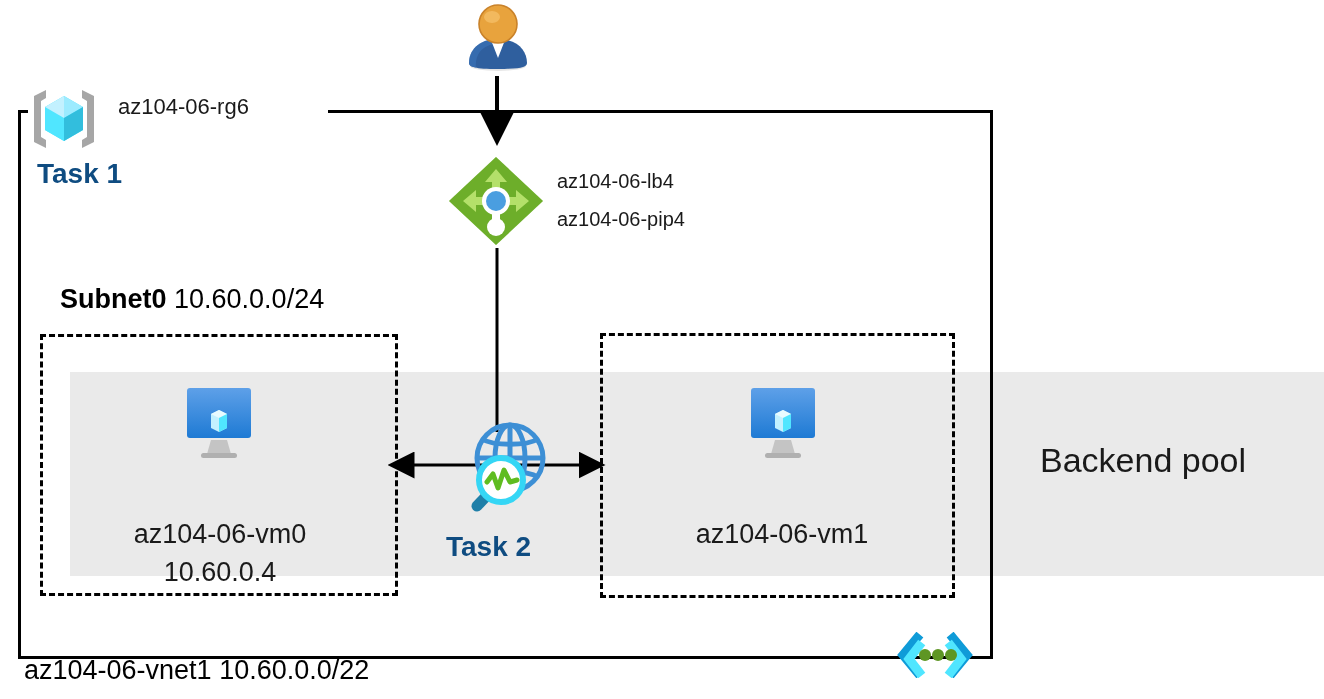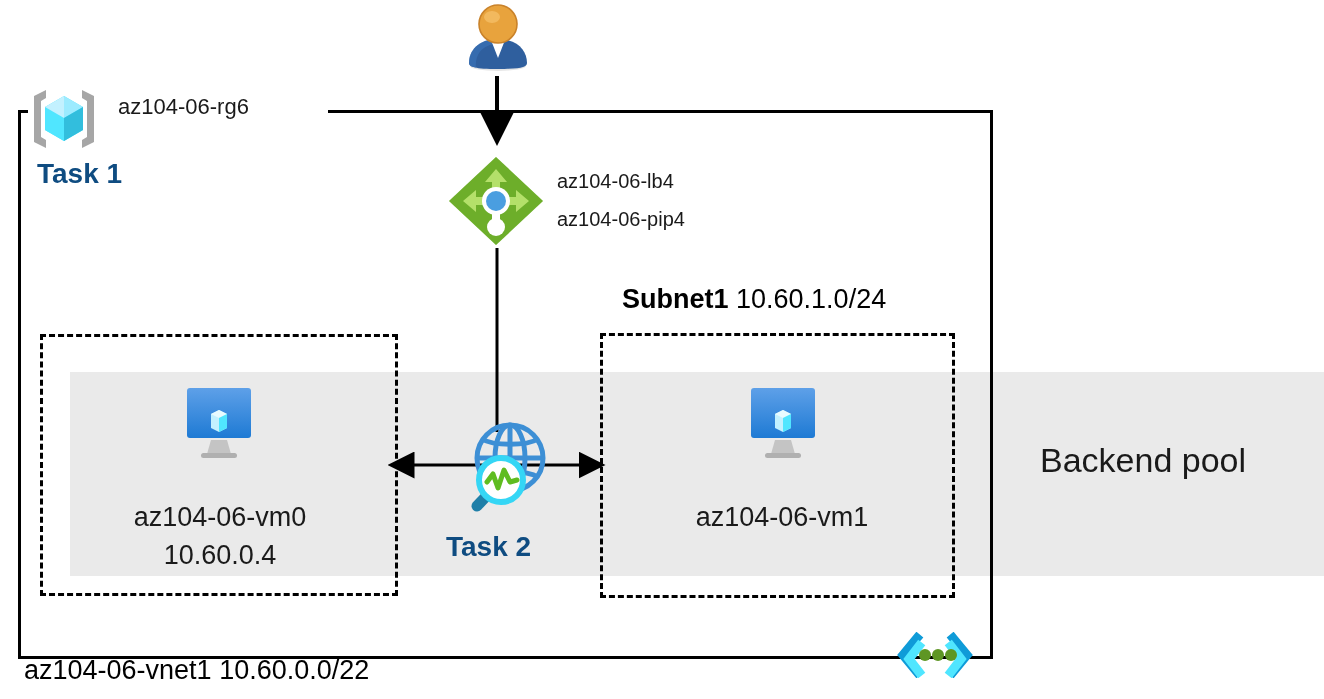--- a/index.html
+++ b/index.html
@@ -148,20 +148,21 @@
   .vm0-icon { left: 177px; top: 380px; }
   .vm1-icon { left: 741px; top: 380px; }
 
   .vm-labels {
     position: absolute;
     text-align: center;
     font-size: 27px;
     color: #1a1a1a;
     line-height: 38px;
     white-space: nowrap;
+    margin-top: 17px;
   }
   .vm0-labels { left: 108px; top: 498px; width: 224px; }
   .vm1-labels { left: 670px; top: 498px; width: 224px; }
 
   
   .nw-icon {
     position: absolute;
     left: 455px;
     top: 418px;
     width: 98px;
@@ -269,20 +270,24 @@
     </defs>
 
     <line x1="497" y1="76" x2="497" y2="140" stroke="#000000" stroke-width="4" marker-end="url(#arrowhead)"></line>
 
     <line x1="497" y1="248" x2="497" y2="432" stroke="#000000" stroke-width="3"></line>
 
     <line x1="392" y1="465" x2="601" y2="465" stroke="#000000" stroke-width="3" marker-start="url(#arrowhead-start)" marker-end="url(#arrowhead)"></line>
   </svg>
 
   <div class="subnet-box subnet0-box"></div>
+  <div class="subnet-title subnet0-title">
+    <b>Subnet0</b>
+    <span>10.60.0.0/24</span>
+  </div>
   <div class="vm-icon vm0-icon">
     <svg viewBox="0 0 84 84" width="84" height="84">
       <defs>
         <linearGradient id="vmg0" x1="0" y1="0" x2="0" y2="1">
           <stop offset="0%" stop-color="#5ea0e8"></stop>
           <stop offset="100%" stop-color="#1e7ad4"></stop>
         </linearGradient>
       </defs>
       <rect x="10" y="8" width="64" height="50" rx="3" fill="url(#vmg0)"></rect>
       <path d="M34 48 L42 52 L50 48 L50 34 L42 30 L34 34 Z" fill="#c3f1ff"></path>
@@ -291,24 +296,20 @@
       <path d="M34 60 L50 60 L54 74 L30 74 Z" fill="#c4c4c4"></path>
       <rect x="24" y="73" width="36" height="5" rx="2.5" fill="#b0b0b0"></rect>
     </svg>
   </div>
   <div class="vm-labels vm0-labels">
     <div>az104-06-vm0</div>
     <div>10.60.0.4</div>
   </div>
 
   <div class="subnet-box subnet1-box"></div>
-  <div class="subnet-title subnet1-title">
-    <b>Subnet1</b>
-    <span>10.60.1.0/24</span>
-  </div>
   <div class="vm-icon vm1-icon">
     <svg viewBox="0 0 84 84" width="84" height="84">
       <defs>
         <linearGradient id="vmg1" x1="0" y1="0" x2="0" y2="1">
           <stop offset="0%" stop-color="#5ea0e8"></stop>
           <stop offset="100%" stop-color="#1e7ad4"></stop>
         </linearGradient>
       </defs>
       <rect x="10" y="8" width="64" height="50" rx="3" fill="url(#vmg1)"></rect>
       <path d="M34 48 L42 52 L50 48 L50 34 L42 30 L34 34 Z" fill="#c3f1ff"></path>

